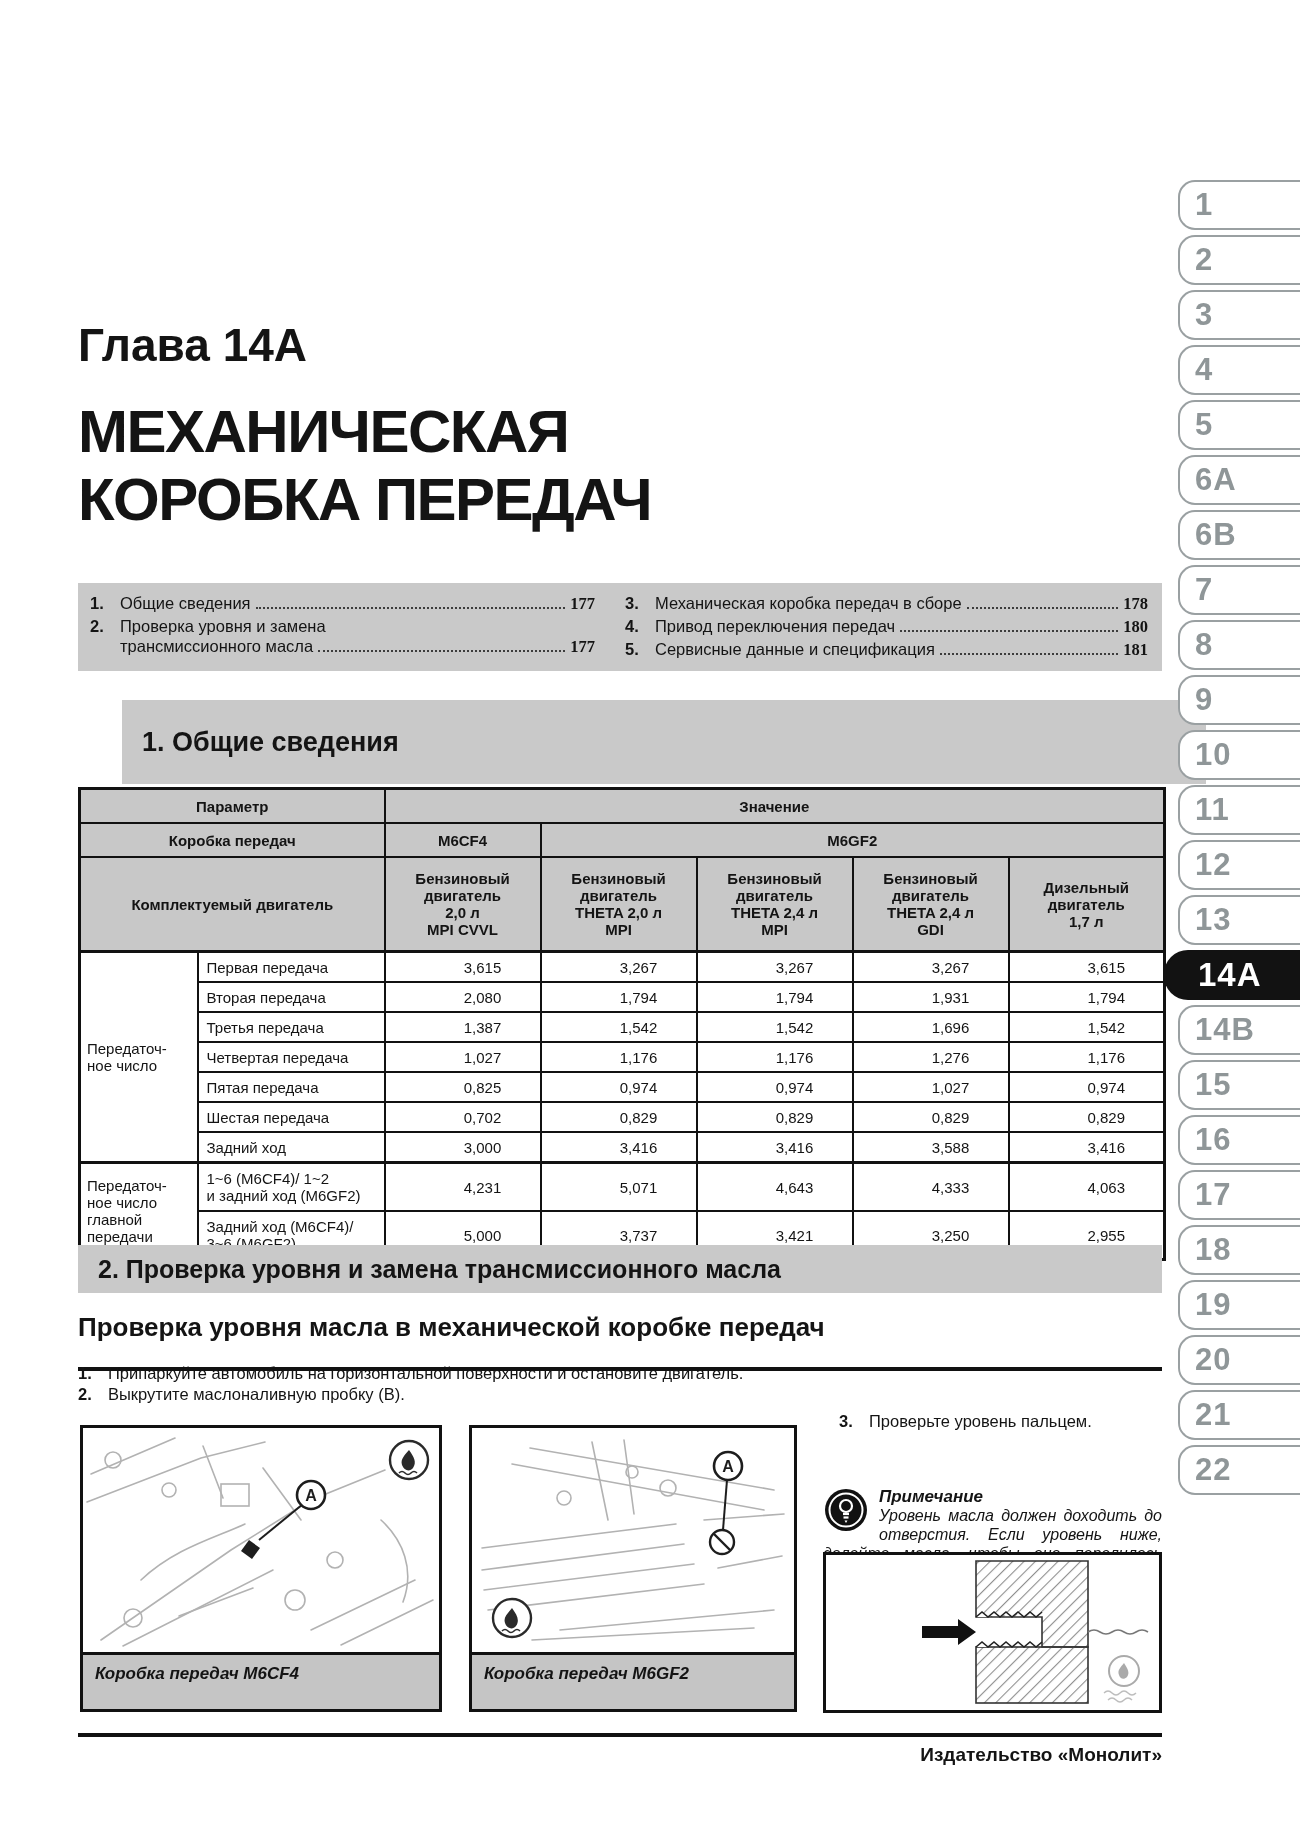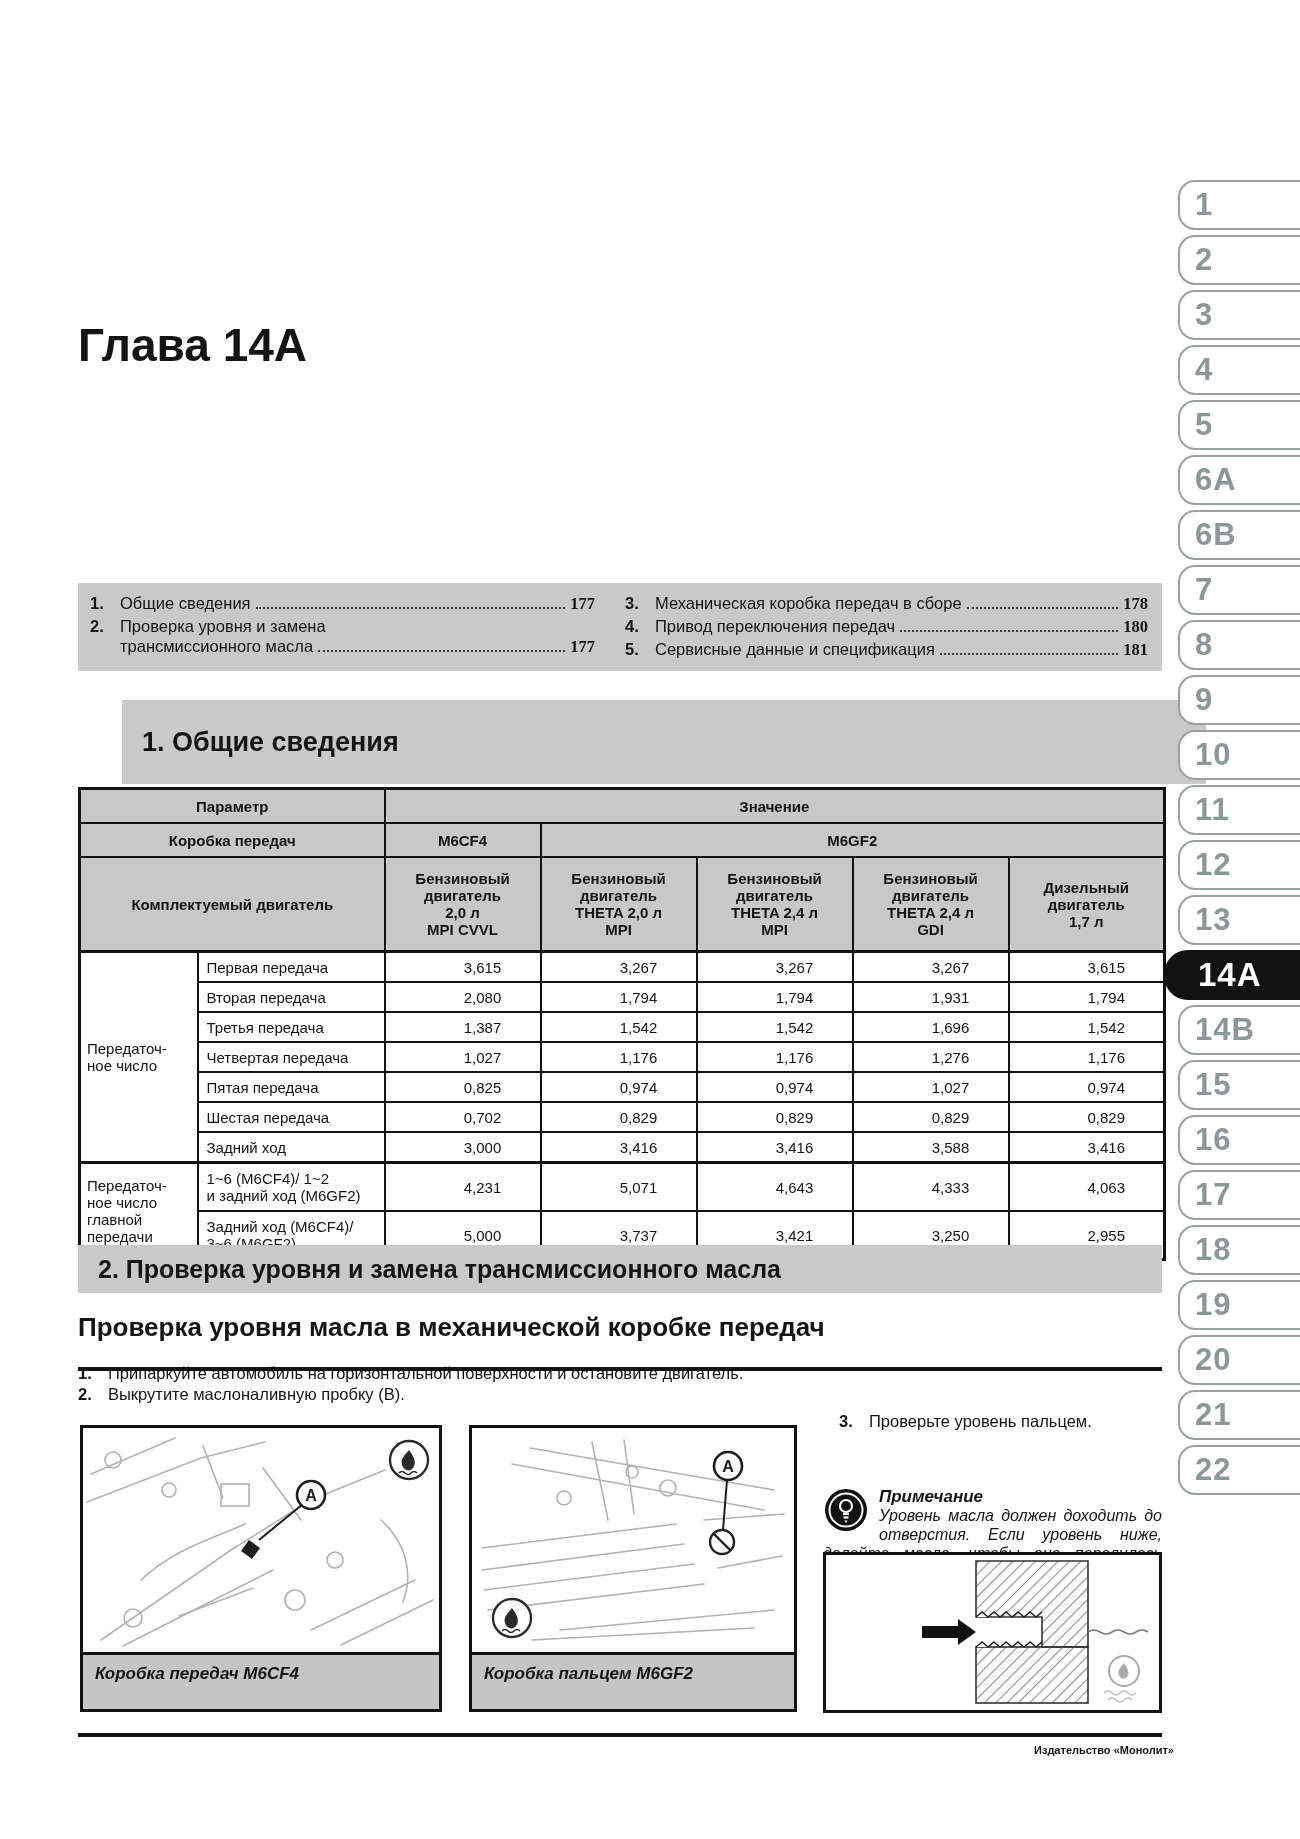--- a/index.html
+++ b/index.html
@@ -68,41 +68,42 @@
   .note{position:absolute;top:20px;left:0;width:339px;font-style:italic;font-size:16px;line-height:19px;margin-top:40px;}
   .note-icon{float:left;width:46px;height:46px;margin:2px 10px 4px 0;}
   .note-title{font-weight:bold;font-size:17px;padding-top:2px;}
   .note-text{text-align:justify;}
   .diagram{position:absolute;top:127px;left:0;width:339px;height:161px;border:3px solid #111;
            box-sizing:border-box;background:#fff;}
   .diagram svg{display:block;width:100%;height:100%;}
 
   
   .footer-rule{position:absolute;top:1733px;left:0;width:1084px;height:4px;background:#111;}
-  .footer-text{position:absolute;top:1744px;left:12px;width:1084px;text-align:right;
-               font-size:11px;font-weight:bold;}
+  .footer-text{position:absolute;top:1744px;left:0;width:1084px;text-align:right;
+               font-size:19px;font-weight:bold;}
 
   
   .tab-rail{position:absolute;top:180px;right:0;width:122px;display:flex;flex-direction:column;}
   .tab{box-sizing:border-box;height:50px;margin-bottom:5px;background:#fff;
        border:2.5px solid #9aa0a2;border-right:none;border-radius:17px 0 0 17px;
        color:#8f9698;font-size:31px;font-weight:bold;display:flex;align-items:center;
        padding-left:15px;letter-spacing:1px;}
   .tab.active{background:#121212;border-color:#121212;color:#fff;border-radius:24px 0 0 24px;
        margin-left:-14px;padding-left:32px;font-size:33px;}
 </style>
 </head>
 <body>
 
 <div class="page">
 
   <div class="content">
 
     <div class="chapter-label">Глава 14А</div>
 
+    <h1 class="main-title"><span>МЕХАНИЧЕСКАЯ</span><br><span>КОРОБКА ПЕРЕДАЧ</span></h1>
 
     <div class="toc-box">
       <div class="toc-col left">
           <div class="toc-item">
             <span class="toc-num">1.</span>
             <div class="toc-lines">
               <div class="toc-line">
                 <span class="toc-text">Общие сведения</span>
                 <span class="dots"></span>
                 <span class="toc-page">177</span>
@@ -364,21 +365,21 @@
               <circle cx="250" cy="114" r="12" fill="none" stroke="#1d1d1d" stroke-width="2.4"></circle>
               <line x1="242" y1="106" x2="258" y2="122" stroke="#1d1d1d" stroke-width="2.4"></line>
             </g>
             <g transform="translate(40,190)">
               <circle r="19" fill="#fff" stroke="#2a2a2a" stroke-width="2.4"></circle>
               <path d="M0,-10 C5,-3 8,2 4,8 C1,12 -5,11 -7,5 C-9,-1 -4,-5 0,-10 Z" fill="#2a2a2a"></path>
               <path d="M-10,13 q3,-3 6,0 q3,3 6,0 q3,-3 6,0" stroke="#2a2a2a" fill="none" stroke-width="1.6"></path>
             </g>
           </svg>
         </div>
-        <figcaption class="fig-caption">Коробка пальцем M6GF2</figcaption>
+        <figcaption class="fig-caption">Коробка передач M6GF2</figcaption>
       </figure>
 
       <div class="right-col">
         <div class="step3">
           <span class="step-num">3.</span>
           <span>Проверьте уровень пальцем.</span>
         </div>
 
         <div class="note">
           <span class="note-icon">

